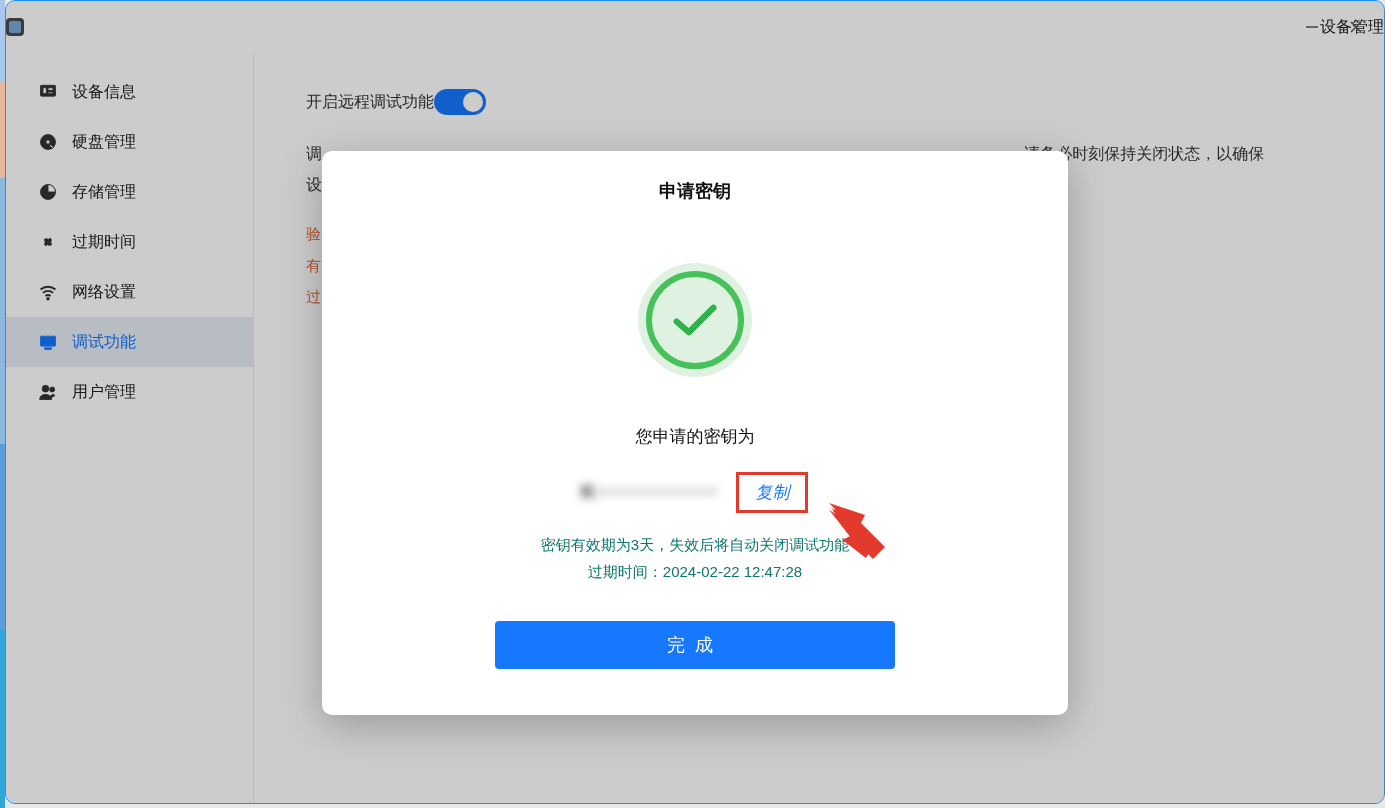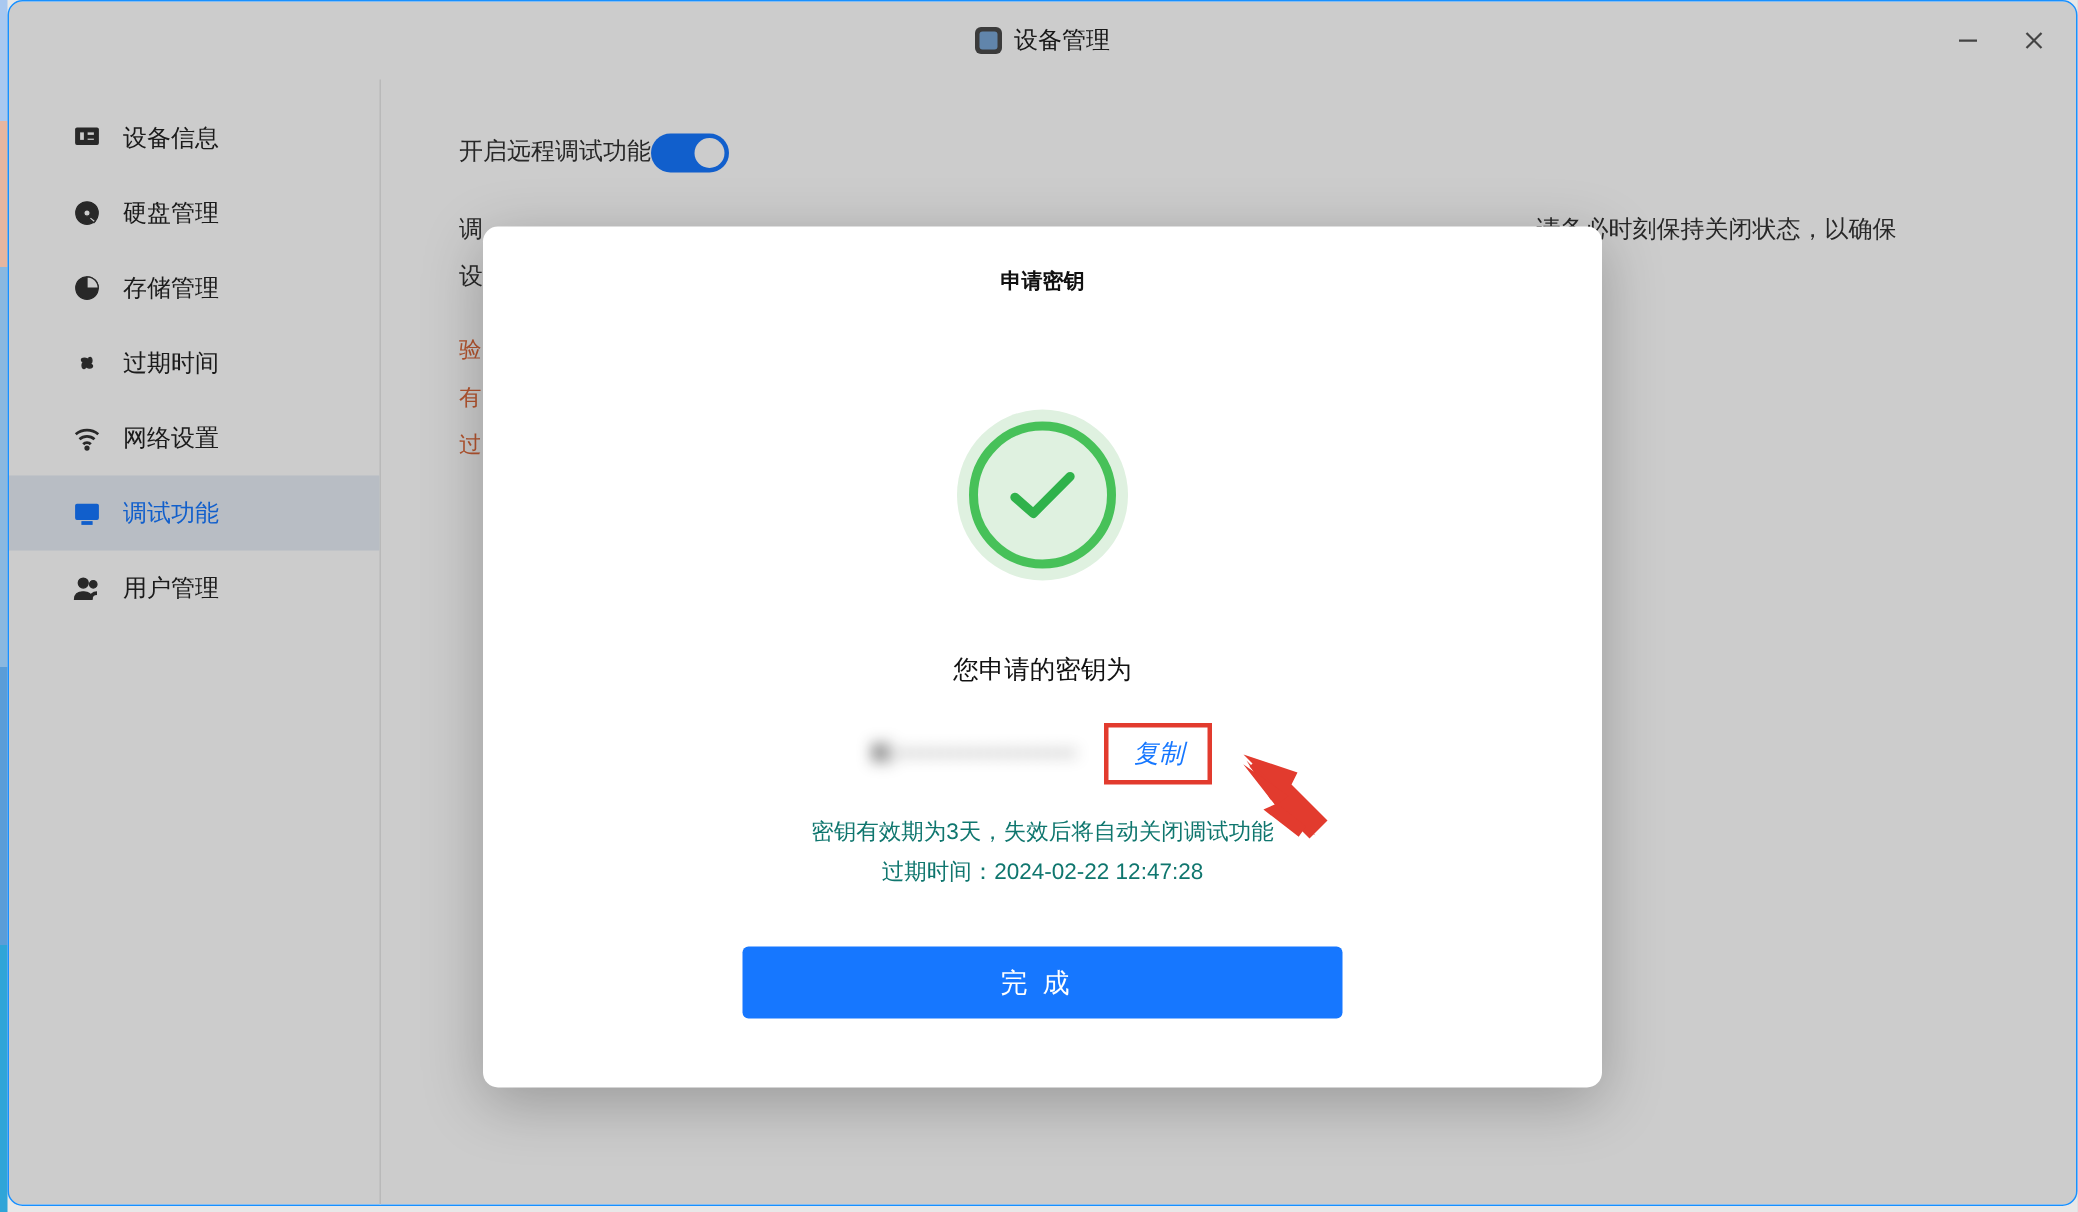--- a/index.html
+++ b/index.html
@@ -8,52 +8,52 @@
   
   .desktop-strip { position:absolute; left:0; top:0; width:5px; height:808px;
     background: linear-gradient(#a9c8f0 0 10%, #e6b6a0 10% 22%, #8ab8e0 22% 55%, #5a9dd8 55% 78%, #2fa5d8 78% 100%); }
 
   .window {
     position: absolute; left:5px; top:0; width:1380px; height:804px;
     background:#ffffff; border:1px solid #1890ff; border-radius:10px;
     overflow:hidden;
   }
 
-  .titlebar { height:52px; display:flex; align-items:center; justify-content:center; position:relative; }
+  .titlebar { height:52px; display:flex; align-items:center; justify-content:space-between; position:relative; }
   .titlebar .app-icon { width:18px; height:18px; margin-right:8px; border-radius:4px;
     background:#4a4a4a; position:relative; }
   .titlebar .app-icon::after{content:"";position:absolute;inset:3px;background:#7aa7d6;border-radius:2px;}
   .titlebar .title { font-size:16px; color:#202020; }
   .win-controls { position:absolute; right:6px; top:0; height:52px; display:flex; align-items:center; }
   .win-btn { width:44px; height:40px; display:flex; align-items:center; justify-content:center; color:#555; }
   .win-btn svg { stroke:#555; }
 
   .body { display:flex; height:calc(100% - 52px); }
 
   .sidebar { width:248px; border-right:1px solid #e8e8e8; padding-top:14px; }
-  .side-item { display:flex; align-items:center; height:50px; padding-left:42px; gap:14px;
+  .side-item { display:flex; align-items:center; height:50px; padding-left:32px; gap:14px;
     font-size:16px; color:#222; cursor:pointer; }
   .side-item.active { background:#e6edf5; color:#1677ff; }
   .side-item.active .side-icon svg * { stroke:#1677ff; fill:#1677ff; }
   .side-icon { width:20px; height:20px; display:flex; align-items:center; justify-content:center; }
   .side-icon svg { width:20px; height:20px; }
   .side-icon svg * { stroke:#333; }
 
   .main { flex:1; padding:34px 52px; color:#333; font-size:16px; line-height:1.9; position:relative; }
   .toggle-row { display:flex; align-items:center; gap:0; margin-bottom:22px; }
   .toggle { width:52px; height:26px; border-radius:13px; background:#1677ff; position:relative; }
   .toggle::after{content:"";position:absolute;right:3px;top:3px;width:20px;height:20px;border-radius:50%;background:#fff;}
   .desc { color:#333; margin-bottom:18px; }
   .warn-lines { color:#e06a3b; font-size:15px; line-height:2.1; }
 
   
   .overlay { position:absolute; inset:0; background:rgba(0,0,0,0.20); display:flex; align-items:flex-start; justify-content:center; }
   .modal { margin-top:150px; width:746px; background:#fff; border-radius:10px;
     box-shadow:0 10px 40px rgba(0,0,0,.25); padding:28px 40px 46px; text-align:center; }
-  .modal-title { font-size:14px; font-weight:600; color:#111; margin-bottom:76px;}
+  .modal-title { font-size:18px; font-weight:600; color:#111; margin-bottom:60px;}
   .success-ring { width:114px; height:114px; border-radius:50%; margin:0 auto 48px;
     background:#dff1e0; display:flex; align-items:center; justify-content:center; }
   .success-ring-inner{ width:98px; height:98px; border-radius:50%; border:6px solid #47c159;
     display:flex; align-items:center; justify-content:center; }
   .check { width:46px; height:34px; }
   .check polyline{ stroke:#2fb24b; stroke-width:8; fill:none; stroke-linecap:round; stroke-linejoin:round;}
   .key-label { font-size:17px; color:#111; margin-bottom:24px; }
   .key-row { display:flex; align-items:center; justify-content:center; gap:0; margin-bottom:18px; }
   .key-value { font-size:18px; font-weight:600; letter-spacing:.5px; color:#111;
     filter: blur(5px); user-select:none;}

